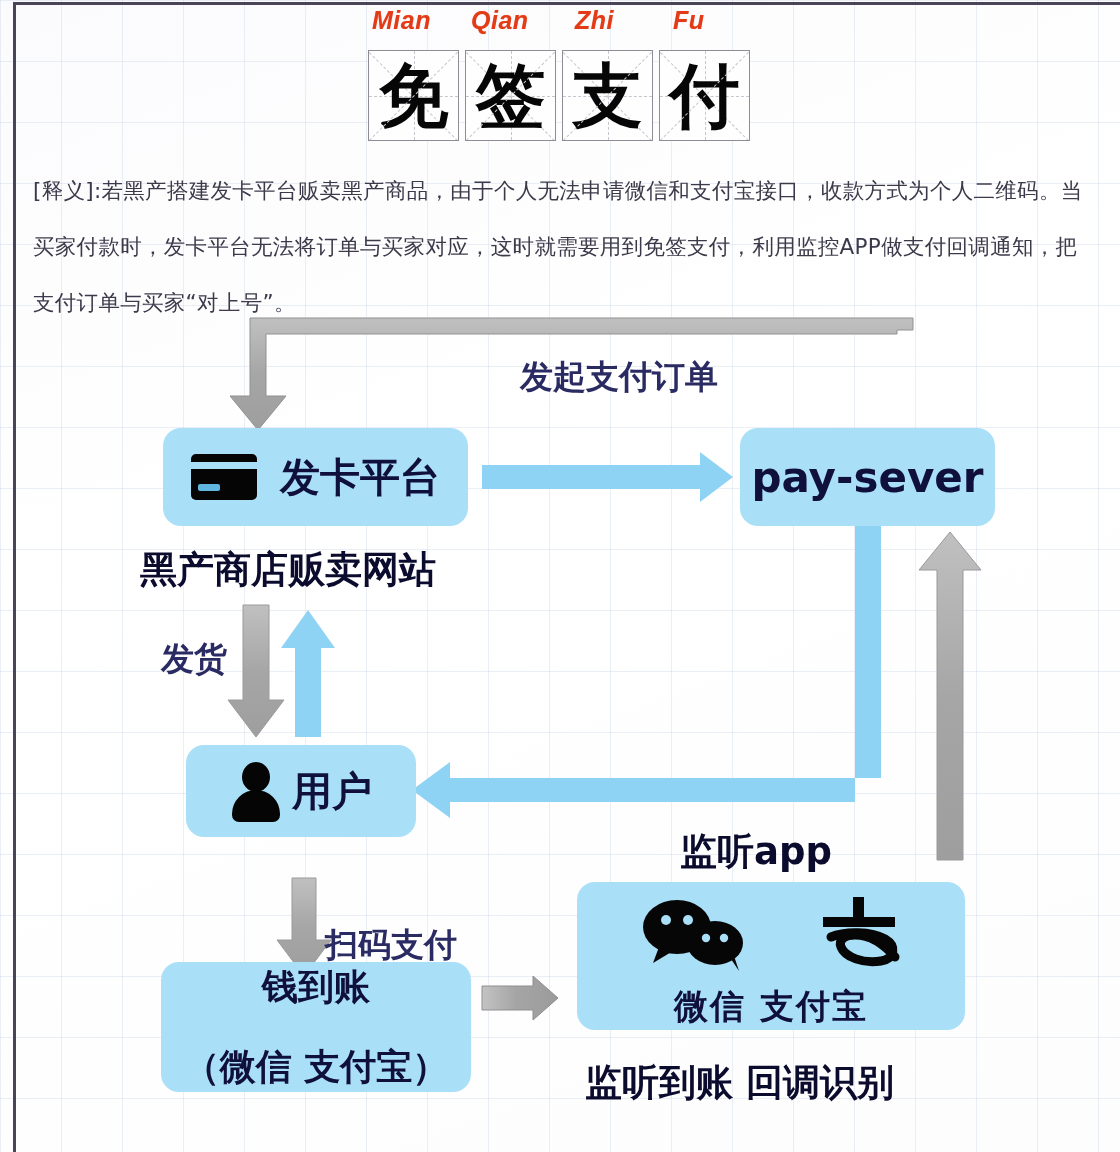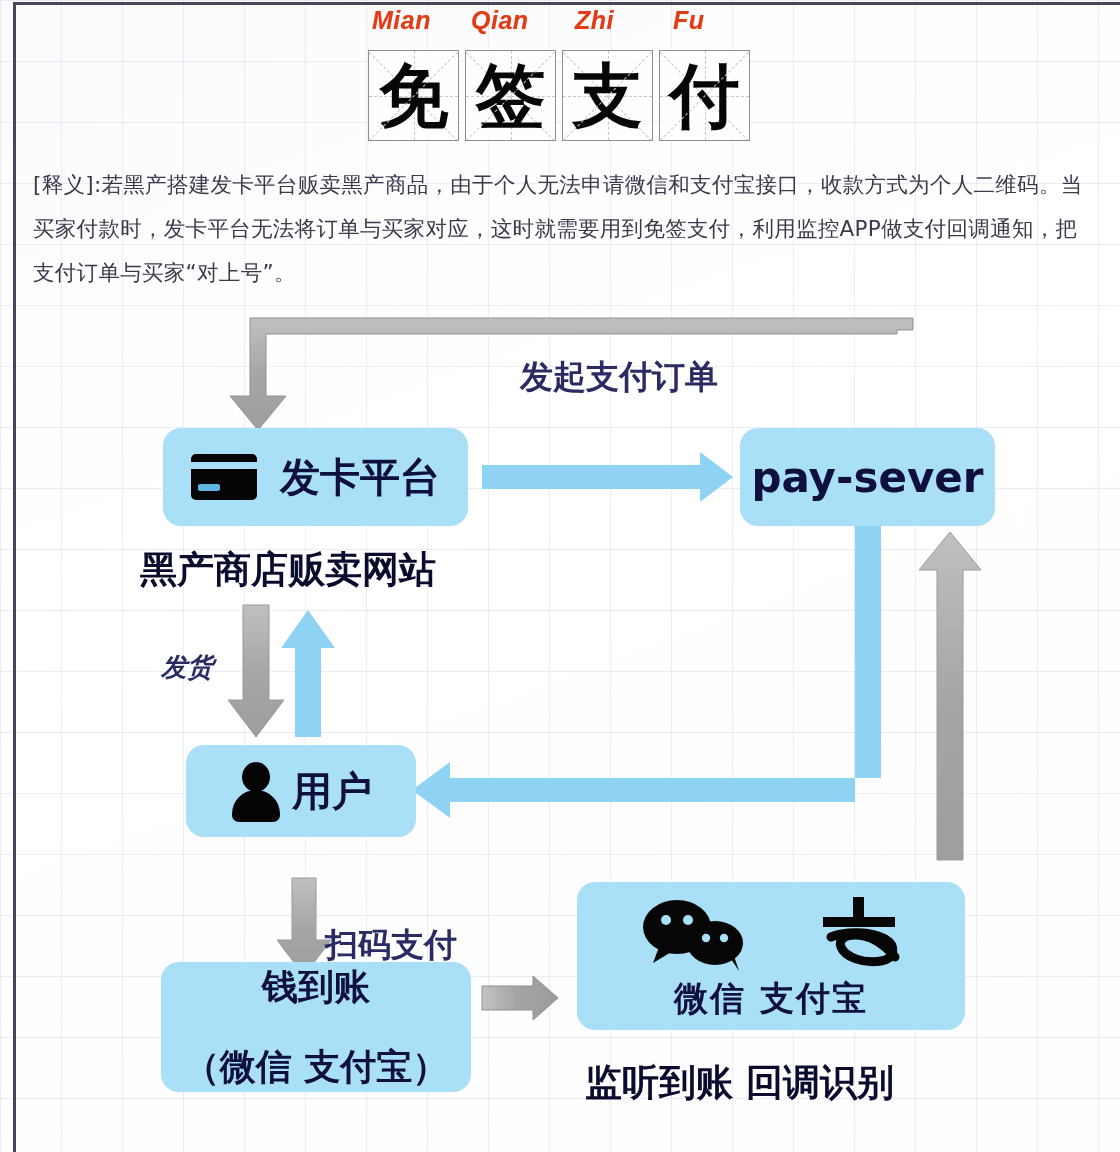--- a/index.html
+++ b/index.html
@@ -111,21 +111,21 @@
     font-family: "DejaVu Sans", sans-serif;
     line-height: 1;
   }
 
   
   #description {
     position: absolute;
     left: 33px; top: 163px;
     width: 1060px;
     font-size: 21.5px;
-    line-height: 44px;
+    line-height: 56px;
     color: #3c3a4a;
     letter-spacing: 0.3px;
     font-family: "DejaVu Sans", sans-serif;
   }
 
   
   #diagram {
     position: absolute;
     left: 0; top: 300px;
     width: 1120px;
@@ -181,21 +181,21 @@
     font-size: 36px;
     flex-direction: column;
     line-height: 1.22;
     text-align: center;
     gap: 36px;
   }
   #node-app {
     left: 577px; top: 882px - 300px;
     width: 388px; height: 148px;
     flex-direction: column;
-    justify-content: flex-start;
+    justify-content: space-between;
     padding-top: 12px;
   }
   .app-icons {
     display: flex;
     align-items: center;
     justify-content: center;
     gap: 56px;
     height: 82px;
     width: 100%;
   }
@@ -360,20 +360,21 @@
           <span class="body"></span>
       </span>
       <span>用户</span>
     </div>
 
     <div class="node" id="node-money" style="top:662px;">
       <span>钱到账</span>
       <span>（微信 支付宝）</span>
     </div>
 
+    <div class="node-label" style="left:680px; top:527px; font-size:37px;">监听app</div>
 
     <div class="node" id="node-app" style="top:582px;">
       <span class="app-icons">
         <svg width="120" height="76" viewBox="0 0 120 76">
           <ellipse cx="42" cy="30" rx="34" ry="27" fill="#060606"></ellipse>
           <path d="M 24,50 L 18,66 L 38,54 Z" fill="#060606"></path>
           <circle cx="31" cy="23" r="5" fill="#aadff8"></circle>
           <circle cx="53" cy="23" r="5" fill="#aadff8"></circle>
           <ellipse cx="80" cy="46" rx="28" ry="22" fill="#060606"></ellipse>
           <path d="M 96,62 L 104,74 L 98,56 Z" fill="#060606"></path>
@@ -385,17 +386,17 @@
           <rect x="12" y="22" width="72" height="10" fill="#060606"></rect>
           <path d="M 20,42 C 34,36 60,36 74,44 C 86,51 84,64 70,66 C 52,69 34,62 30,52 C 27,45 34,40 44,40 C 58,40 72,48 84,62" fill="none" stroke="#060606" stroke-width="9" stroke-linecap="round"></path>
           <path d="M 46,34 L 46,44" stroke="#060606" stroke-width="9"></path>
         </svg>
       </span>
       <span class="app-caption">微信 支付宝</span>
     </div>
     <div class="node-label" style="left:585px; top:758px; font-size:37px;">监听到账 回调识别</div>
 
     <div class="edge-label" style="left:508px; top:55px; font-size:33px;margin-left:12px;">发起支付订单</div>
-    <div class="edge-label" style="left:161px; top:350px; font-size:26px;font-style:italic;">发货</div>
+    <div class="edge-label" style="left:161px; top:337px; font-size:33px;">发货</div>
     <div class="edge-label" style="left:325px; top:576px; font-size:33px;margin-top:47px;">扫码支付</div>
 
   </div>
 </div>
 
 </body></html>

